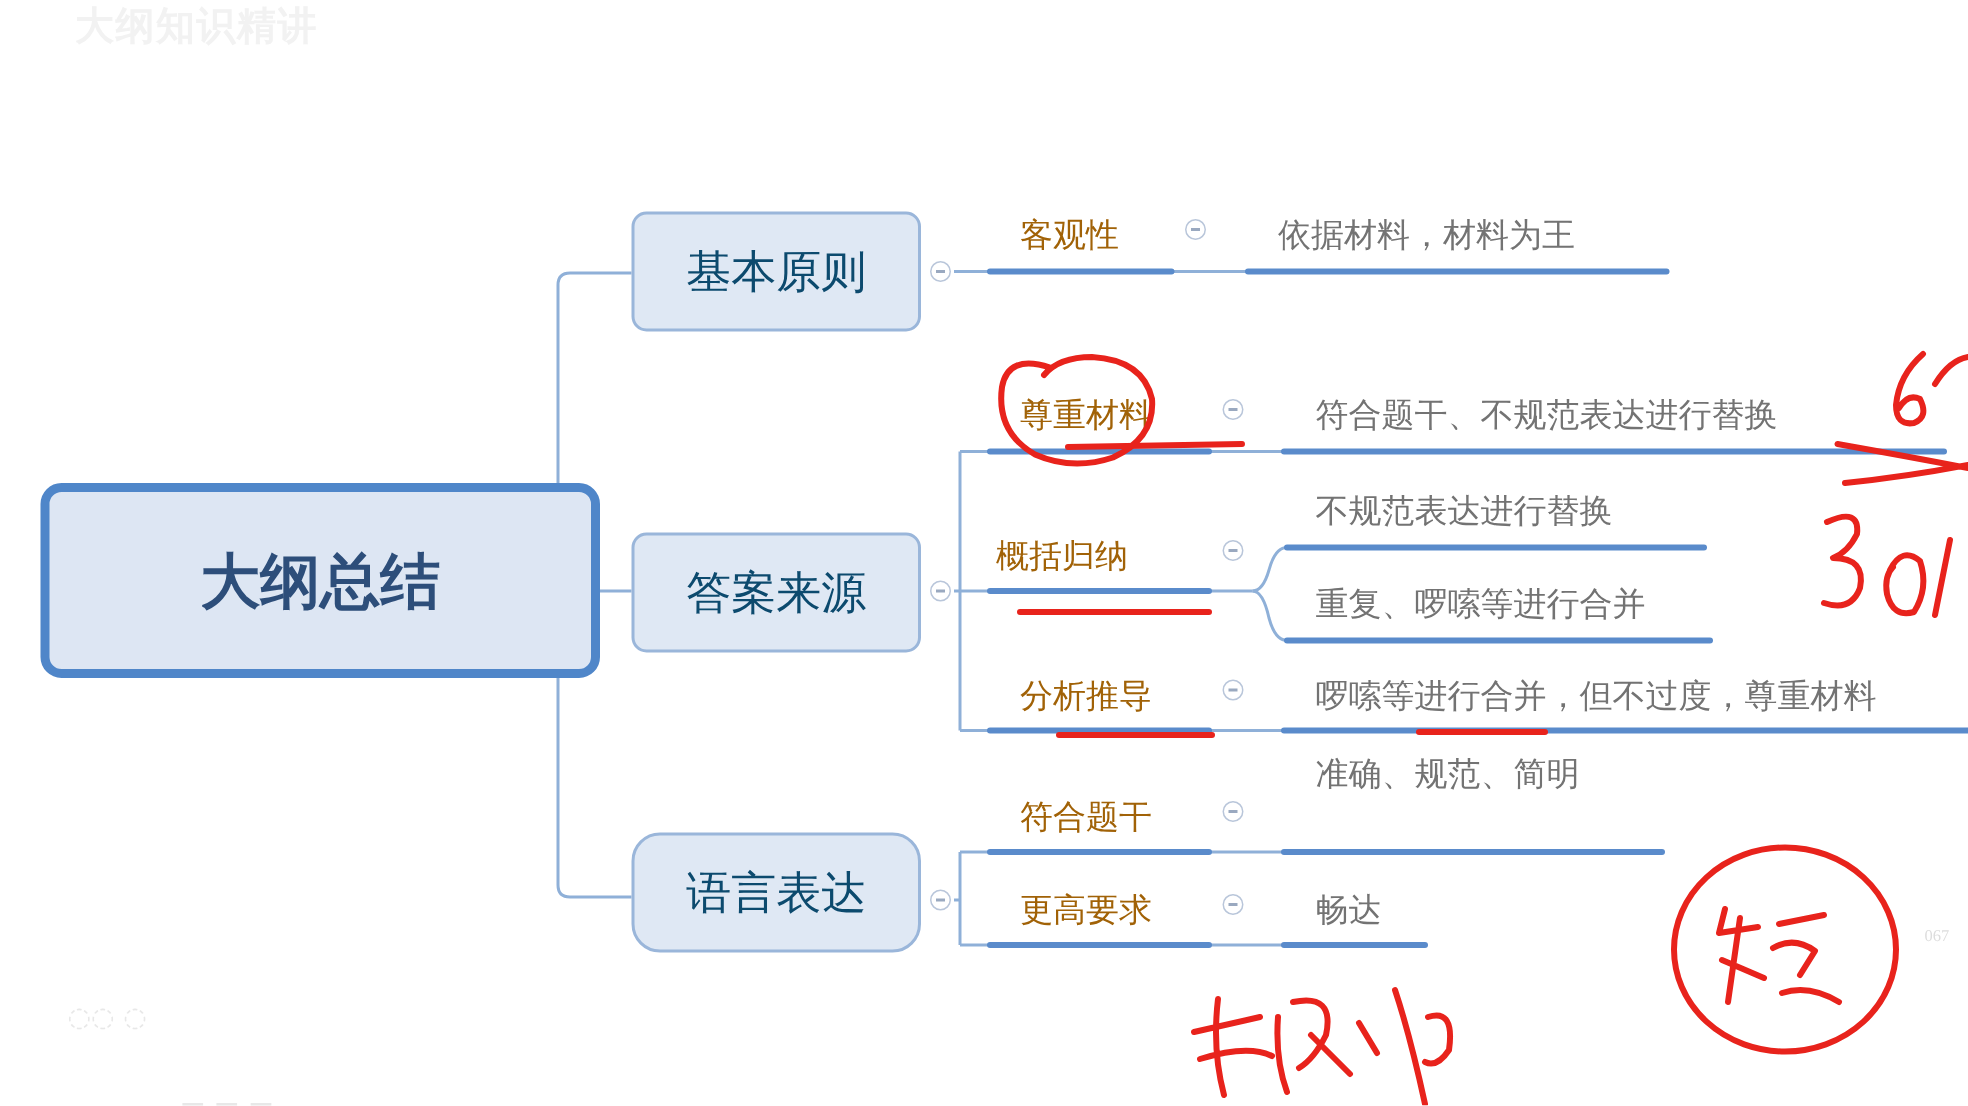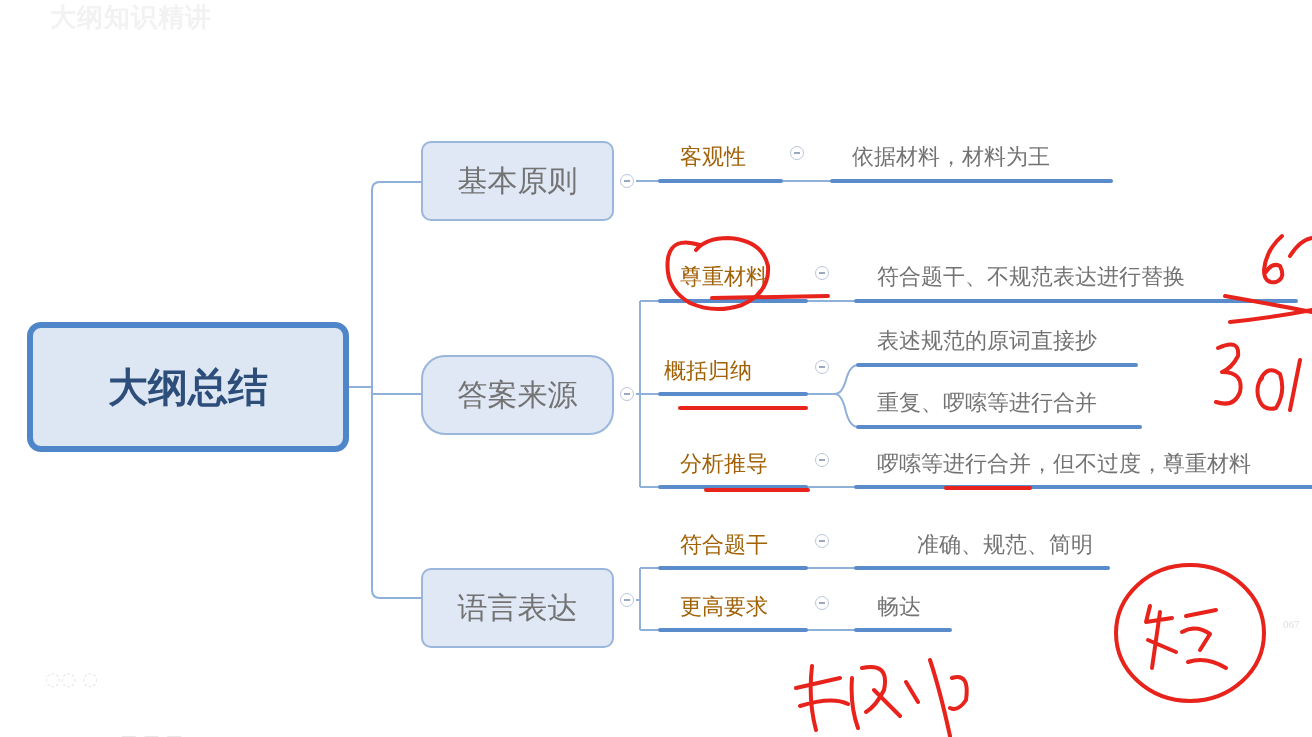--- a/index.html
+++ b/index.html
@@ -1,28 +1,28 @@
 <!DOCTYPE html>
 <html><head>
 <meta charset="utf-8">
 <style>
   html, body { margin:0; padding:0; }
   body { width:1312px; height:737px; background:#ffffff; position:relative; overflow:hidden;
          font-family:"DejaVu Sans","Liberation Sans",sans-serif; }
   .watermark { position:absolute; left:50px; top:0px; font-size:26px; font-weight:bold; color:#f2f2f2; letter-spacing:1px; }
   .faint-bottom { position:absolute; color:#e8e8e8; font-size:18px; }
   .canvas { position:absolute; left:0; top:0; width:1312px; height:737px; }
-  .root-node { position:absolute; left:27px; top:322px; width:322px; height:130px; box-sizing:border-box;
+  .root-node { position:absolute; left:27px; top:322px; width:373px; height:130px; box-sizing:border-box;
                background:#dde6f3; border:6px solid #4f86c9; border-radius:14px;
                display:flex; align-items:center; justify-content:center;
                font-size:40px; font-weight:bold; color:#2d4e7a; }
   .branch-node { position:absolute; width:193px; height:80px; box-sizing:border-box;
                  background:#dfe8f4; border:2px solid #9ab6da; border-radius:10px;
                  display:flex; align-items:center; justify-content:center;
-                 font-size:30px; color:#737373; }
+                 font-size:30px; color:#0c4a6e; }
   .collapse { position:absolute; width:14px; height:14px; border-radius:50%; border:1.5px solid #b9c6da;
               background:#fff; box-sizing:border-box; display:flex; align-items:center; justify-content:center; }
   .collapse::after { content:""; width:6px; height:1.5px; background:#9aa9c0; display:block; }
   .leaf-label { position:absolute; font-size:22px; color:#a16207; white-space:nowrap; }
   .leaf-text { position:absolute; font-size:22px; color:#737373; white-space:nowrap; }
   .page-num { position:absolute; left:1283px; top:618px; font-size:11px; color:#dddddd;font-family:Liberation Serif, serif; }
 </style>
 </head>
 <body>
 
@@ -83,50 +83,50 @@
 
 <div class="root-node">
   <span>大纲总结</span>
 </div>
 
 <div class="branch-node" style="left:421px;top:141px;">
   <span>基本原则</span>
 </div>
 <div class="collapse" style="left:620px;top:174px;"></div>
 
-<div class="branch-node" style="left:421px;top:355px;border-radius:24px;">
+<div class="branch-node" style="left:421px;top:355px;">
   <span>答案来源</span>
 </div>
 <div class="collapse" style="left:620px;top:387px;"></div>
 
-<div class="branch-node" style="left:421px;top:568px;">
+<div class="branch-node" style="left:421px;top:555px;border-radius:19px;">
   <span>语言表达</span>
 </div>
 <div class="collapse" style="left:620px;top:593px;"></div>
 
 <div class="leaf-label" style="left:680px;top:142px;">客观性</div>
 <div class="collapse" style="left:790px;top:146px;"></div>
 <div class="leaf-text" style="left:852px;top:142px;">依据材料，材料为王</div>
 
 <div class="leaf-label" style="left:680px;top:262px;">尊重材料</div>
 <div class="collapse" style="left:815px;top:266px;"></div>
 <div class="leaf-text" style="left:877px;top:262px;">符合题干、不规范表达进行替换</div>
 
 <div class="leaf-label" style="left:664px;top:356px;">概括归纳</div>
 <div class="collapse" style="left:815px;top:360px;"></div>
-<div class="leaf-text" style="left:877px;top:326px;">表述规范的原词直接抄</div>
+<div class="leaf-text" style="left:877px;top:326px;">不规范表达进行替换</div>
 <div class="leaf-text" style="left:877px;top:388px;">重复、啰嗦等进行合并</div>
 
 <div class="leaf-label" style="left:680px;top:449px;">分析推导</div>
 <div class="collapse" style="left:815px;top:453px;"></div>
 <div class="leaf-text" style="left:877px;top:449px;">啰嗦等进行合并，但不过度，尊重材料</div>
 
 <div class="leaf-label" style="left:680px;top:530px;">符合题干</div>
 <div class="collapse" style="left:815px;top:534px;"></div>
-<div class="leaf-text" style="left:877px;top:530px;margin-left:40px;">准确、规范、简明</div>
+<div class="leaf-text" style="left:877px;top:501px;">准确、规范、简明</div>
 
 <div class="leaf-label" style="left:680px;top:592px;">更高要求</div>
 <div class="collapse" style="left:815px;top:596px;"></div>
 <div class="leaf-text" style="left:877px;top:592px;">畅达</div>
 
 <div class="page-num">067</div>
 
 <div class="faint-bottom" style="left:45px;top:668px;">◌◌ ◌</div>
 <div class="faint-bottom" style="left:120px;top:727px;">▬ ▬ ▬</div>
 

